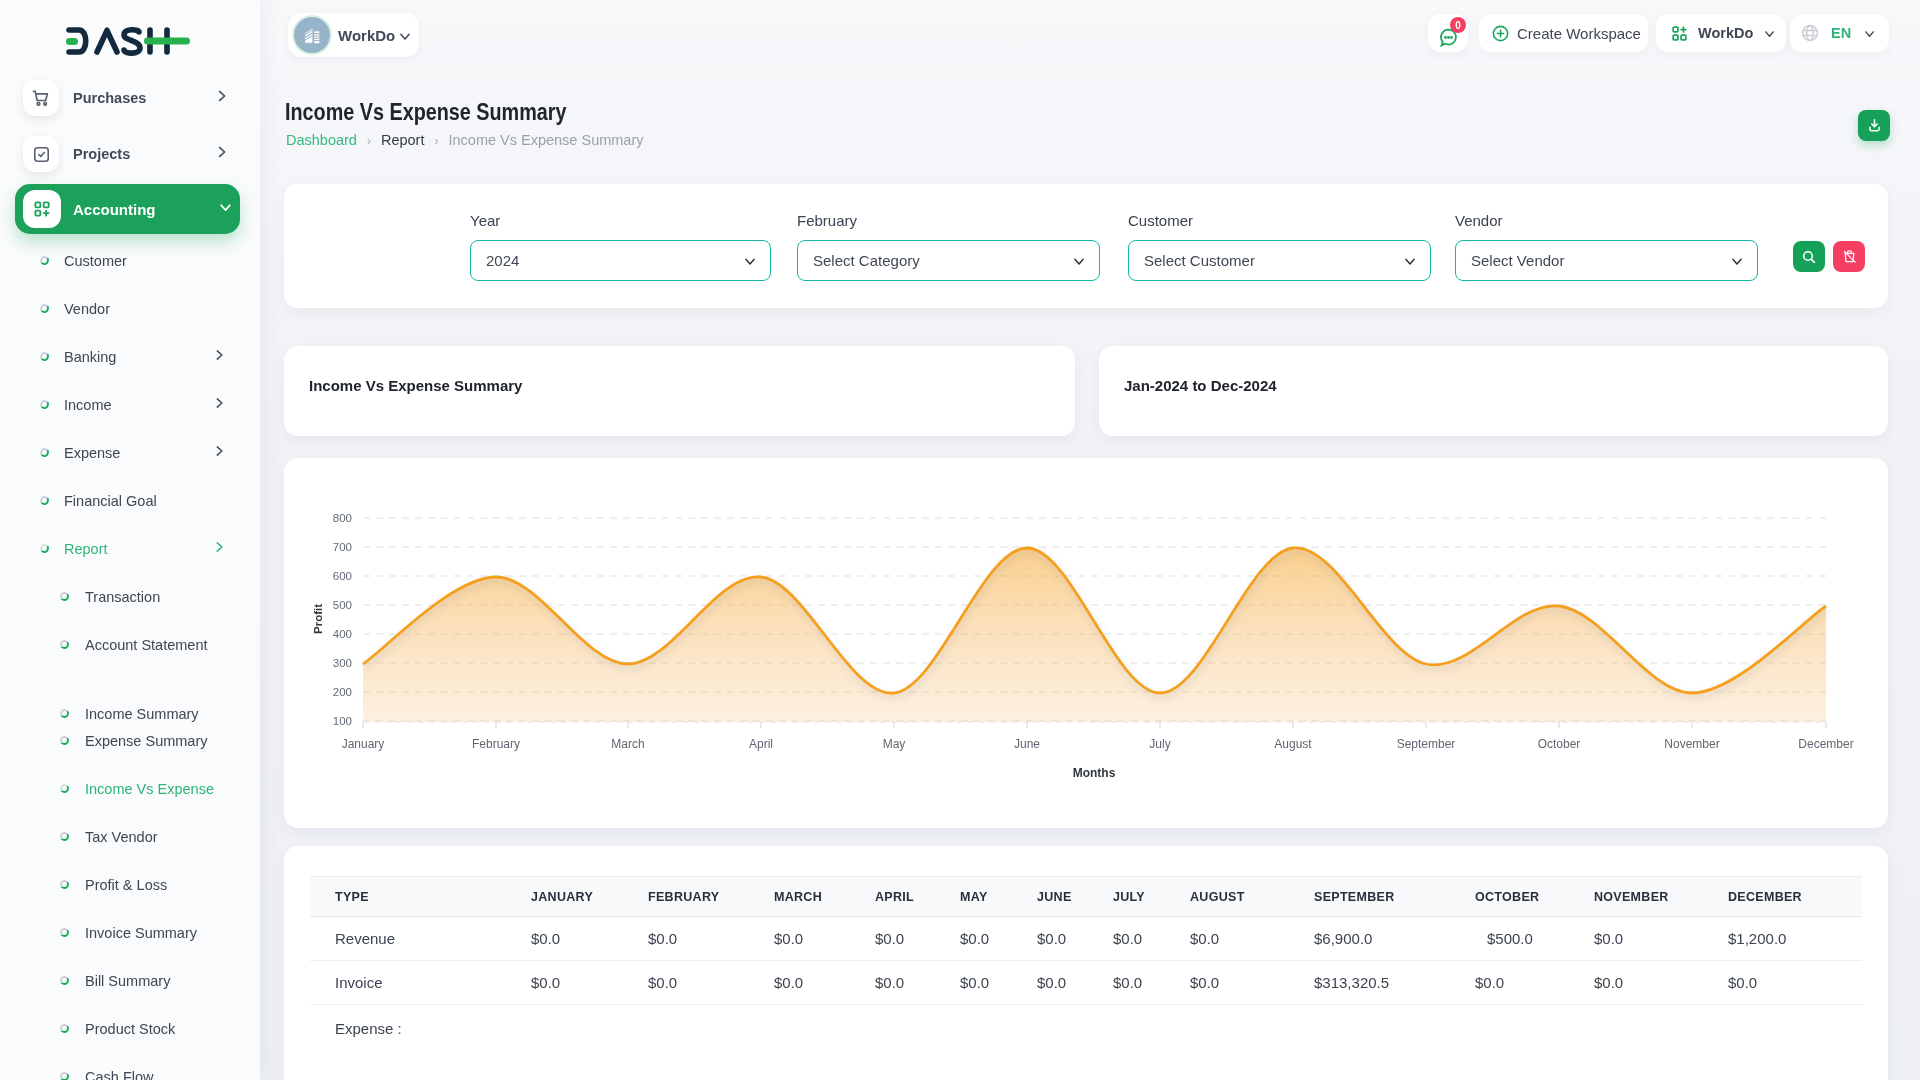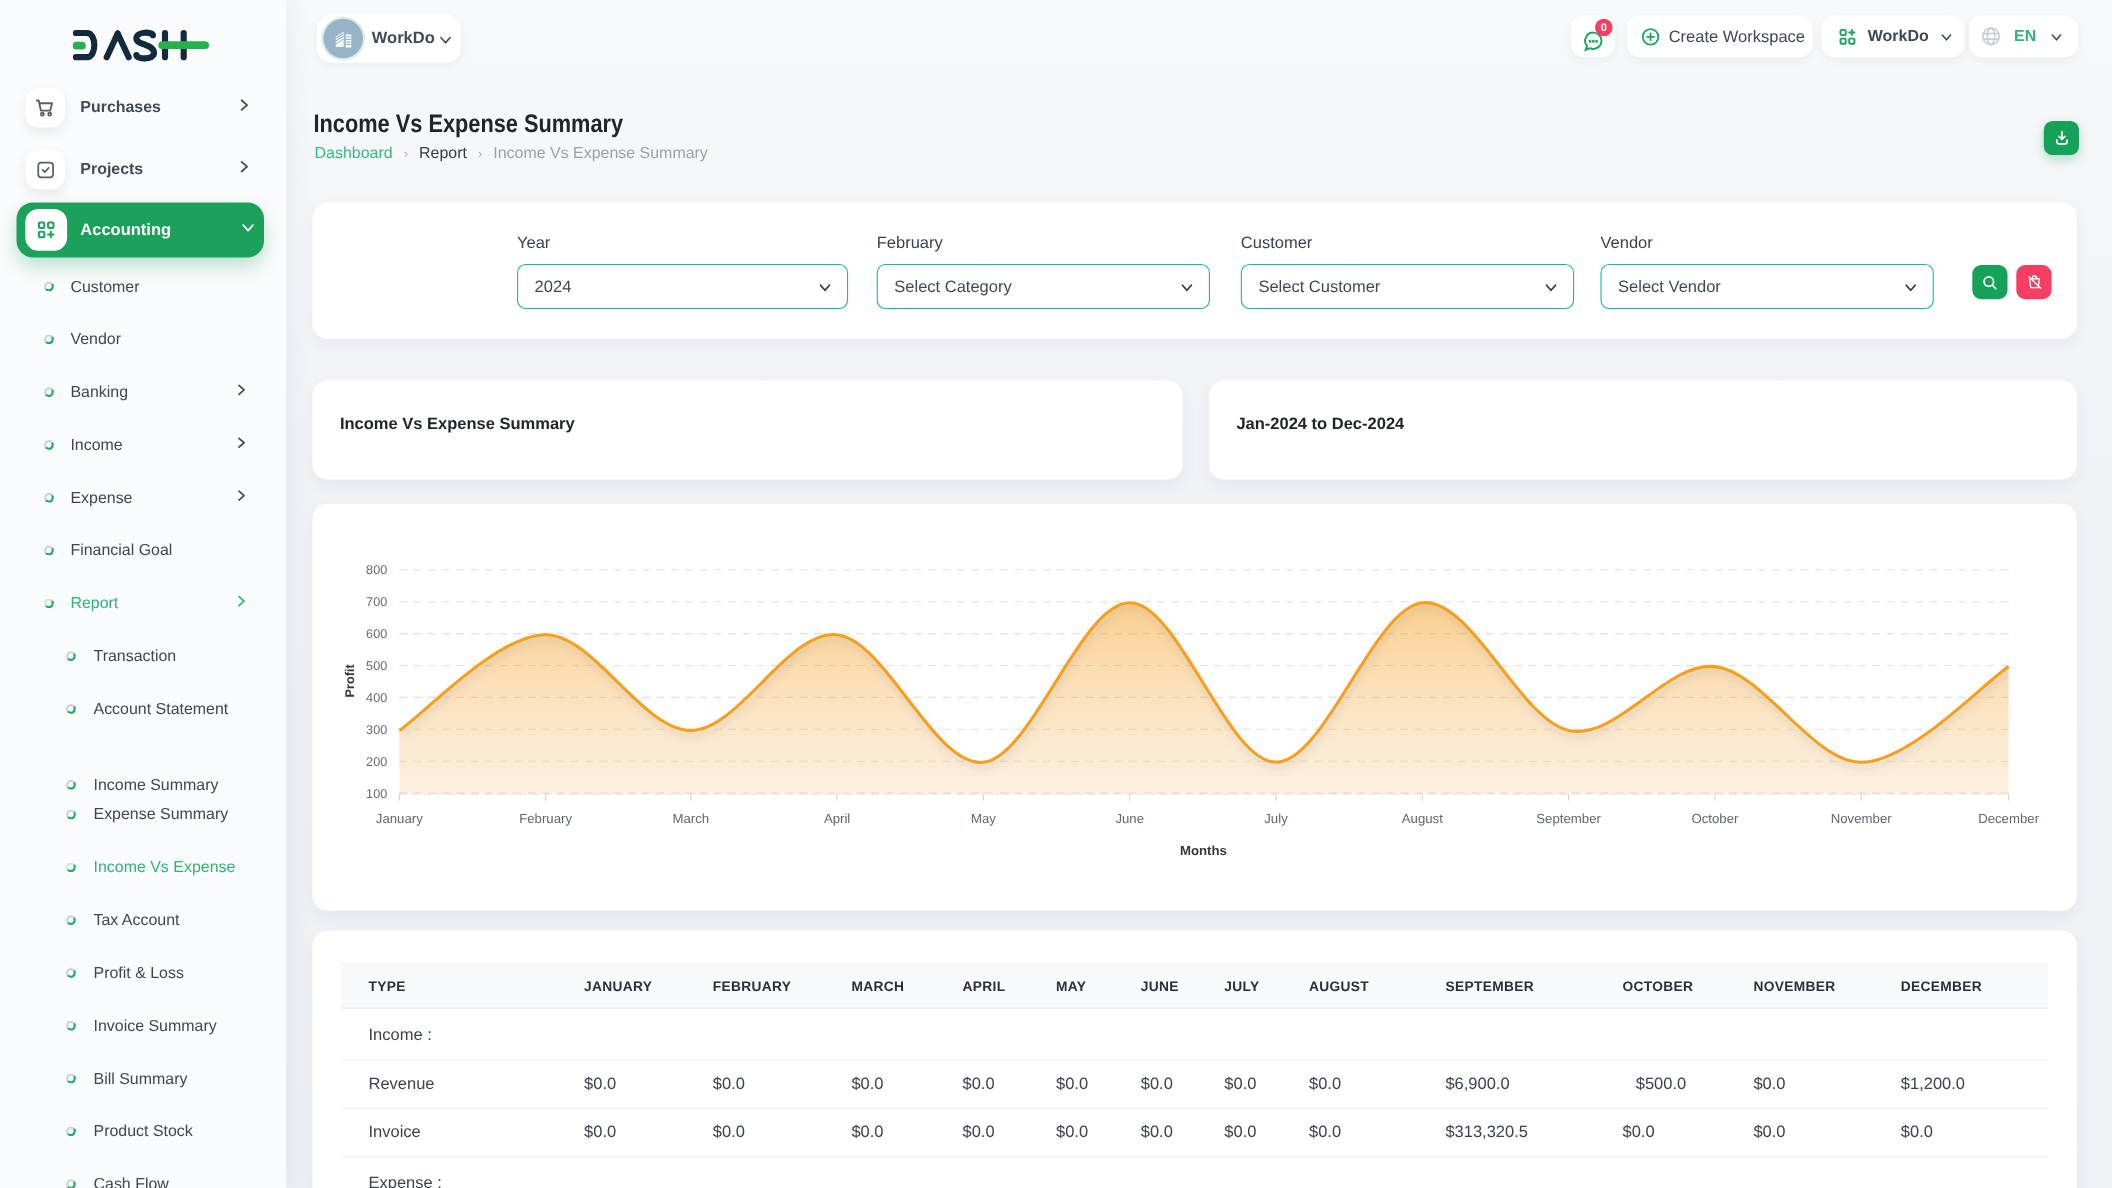--- a/index.html
+++ b/index.html
@@ -185,21 +185,21 @@
   <div class="sub deep" style="top:730px;">
       <span class="dot"></span>
       <span class="lbl2">Expense Summary</span>
     </div>
   <div class="sub deep" style="top:778px;">
       <span class="dot" style="border-color:#c9e8d8;border-right-color:#1fab5e;border-bottom-color:#1fab5e;"></span>
       <span class="lbl2 green">Income Vs Expense</span>
     </div>
   <div class="sub deep" style="top:826px;">
       <span class="dot"></span>
-      <span class="lbl2">Tax Account</span>
+      <span class="lbl2">Tax Vendor</span>
     </div>
   <div class="sub deep" style="top:874px;">
       <span class="dot"></span>
       <span class="lbl2">Profit &amp; Loss</span>
     </div>
   <div class="sub deep" style="top:922px;">
       <span class="dot"></span>
       <span class="lbl2">Invoice Summary</span>
     </div>
   <div class="sub deep" style="top:970px;">
@@ -403,23 +403,20 @@
     <span class="th" style="left:565px;">APRIL</span>
     <span class="th" style="left:650px;">MAY</span>
     <span class="th" style="left:727px;">JUNE</span>
     <span class="th" style="left:803px;">JULY</span>
     <span class="th" style="left:880px;">AUGUST</span>
     <span class="th" style="left:1004px;">SEPTEMBER</span>
     <span class="th" style="left:1165px;">OCTOBER</span>
     <span class="th" style="left:1284px;">NOVEMBER</span>
     <span class="th" style="left:1418px;">DECEMBER</span>
   </div>
-  <div class="trow" style="height:47px;">
-    <span class="td" style="left:25px; line-height:47px;">Income :</span>
-  </div>
   <div class="trow">
     <span class="td" style="left:25px;">Revenue</span>
     <span class="td" style="left:221px;">$0.0</span>
     <span class="td" style="left:338px;">$0.0</span>
     <span class="td" style="left:464px;">$0.0</span>
     <span class="td" style="left:565px;">$0.0</span>
     <span class="td" style="left:650px;">$0.0</span>
     <span class="td" style="left:727px;">$0.0</span>
     <span class="td" style="left:803px;">$0.0</span>
     <span class="td" style="left:880px;">$0.0</span>

